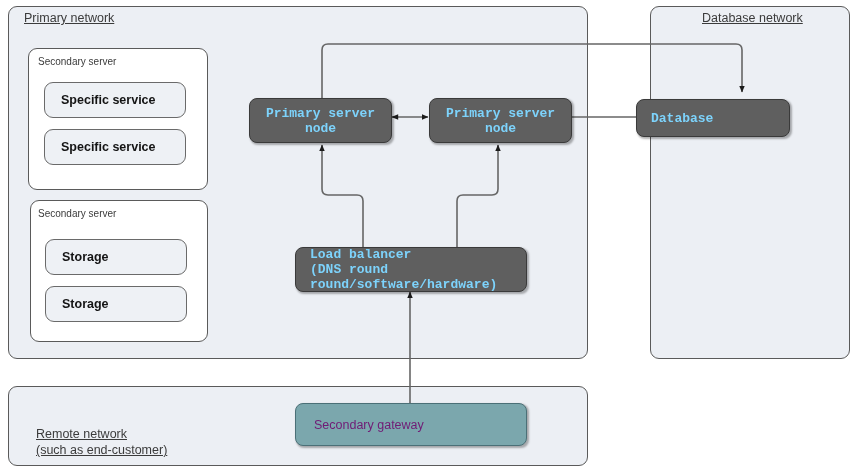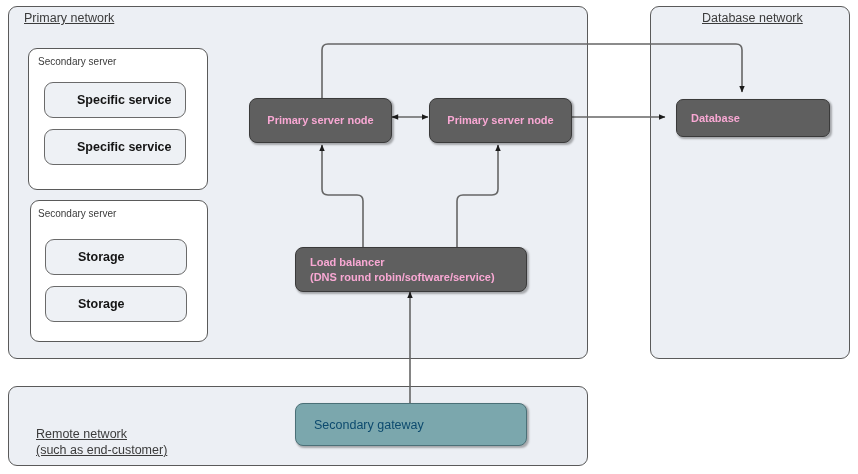--- a/index.html
+++ b/index.html
@@ -52,54 +52,54 @@
     border-radius: 9px;
     box-sizing: border-box;
     display: flex;
     align-items: center;
   }
   .service-box span {
     color: #141414;
     font-size: 12.5px;
     font-weight: bold;
     padding-left: 16px;
-    margin-left: 16px;
   }
   .node-box {
     position: absolute;
     background: #5f5f5f;
     border: 1px solid #3a3a3a;
     border-radius: 8px;
     box-sizing: border-box;
     display: flex;
     align-items: center;
     box-shadow: 1.5px 1.5px 2px rgba(0,0,0,0.30);
   }
   .node-box .node-text {
-    color: #f9a8d4;
-    font-size: 11px;
+    color: #7dd3fc;
+    font-size: 13px;
     font-weight: bold;
     line-height: 15px;
     white-space: pre-line;
+    font-family: Liberation Mono, monospace;
   }
   .node-center { justify-content: center; }
   .node-center .node-text { text-align: center; }
   .node-left .node-text { padding-left: 14px; text-align: left; }
   .gw-box {
     position: absolute;
     background: #7ba7ad;
     border: 1px solid #4b7077;
     border-radius: 8px;
     box-sizing: border-box;
     display: flex;
     align-items: center;
     box-shadow: 1.5px 1.5px 2px rgba(0,0,0,0.30);
   }
   .gw-box span {
-    color: #0c4a6e;
+    color: #701a75;
     font-size: 12.5px;
     padding-left: 18px;
   }
   #wires {
     position: absolute;
     left: 0;
     top: 0;
     width: 858px;
     height: 474px;
     pointer-events: none;
@@ -164,24 +164,24 @@
   <div class="node-box node-center" style="left:249px; top:98px; width:143px; height:45px;">
     <span class="node-text">Primary server node</span>
   </div>
 
   <div class="node-box node-center" style="left:429px; top:98px; width:143px; height:45px;">
     <span class="node-text">Primary server node</span>
   </div>
 
   <div class="node-box node-left" style="left:295px; top:247px; width:232px; height:45px;">
     <span class="node-text">Load balancer
-(DNS round robin/software/service)</span>
+(DNS round round/software/hardware)</span>
   </div>
 
-  <div class="node-box node-left" style="left:676px; top:99px; width:154px; height:38px;border-radius:7px;">
+  <div class="node-box node-left" style="left:636px; top:99px; width:154px; height:38px;">
     <span class="node-text">Database</span>
   </div>
 
   <div class="gw-box" style="left:295px; top:403px; width:232px; height:43px;">
     <span>Secondary gateway</span>
   </div>
 
 </div>
 
 </body></html>

